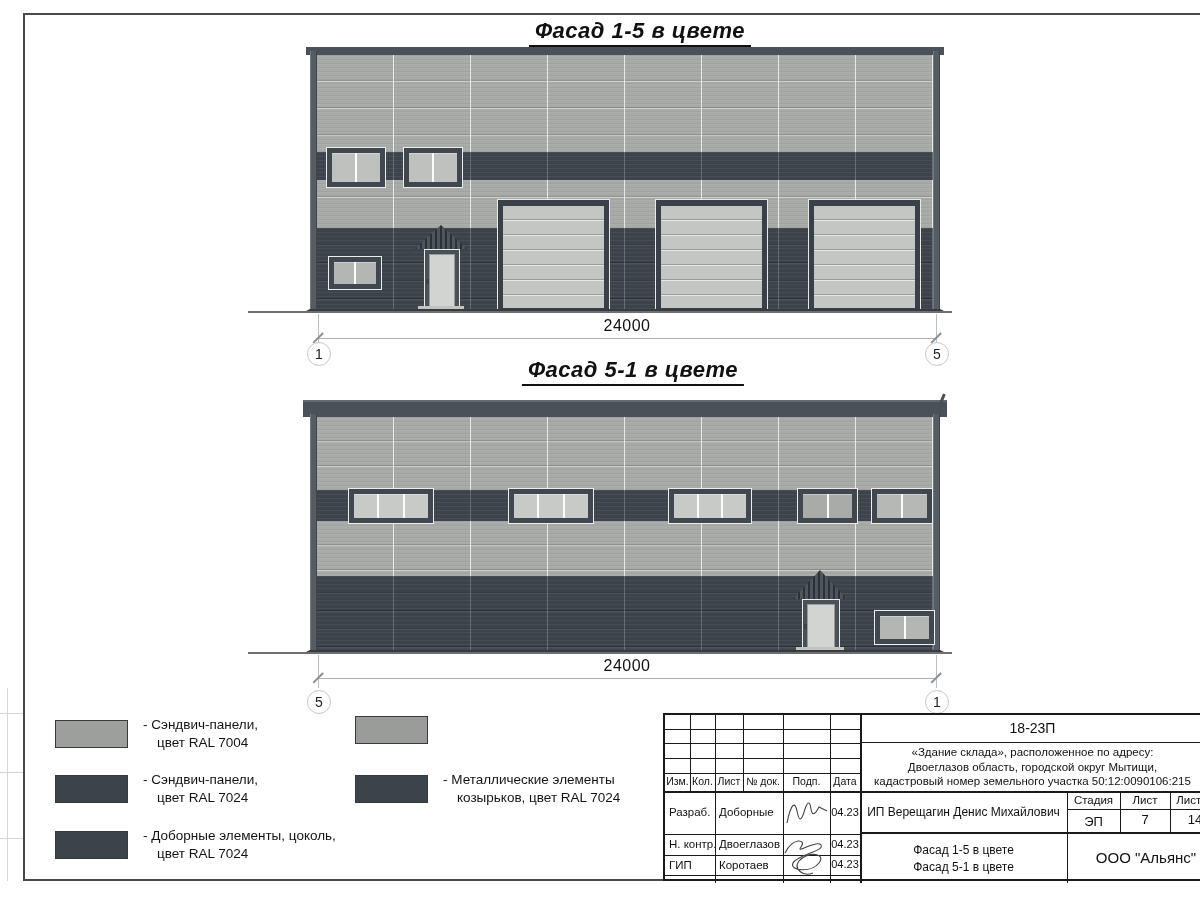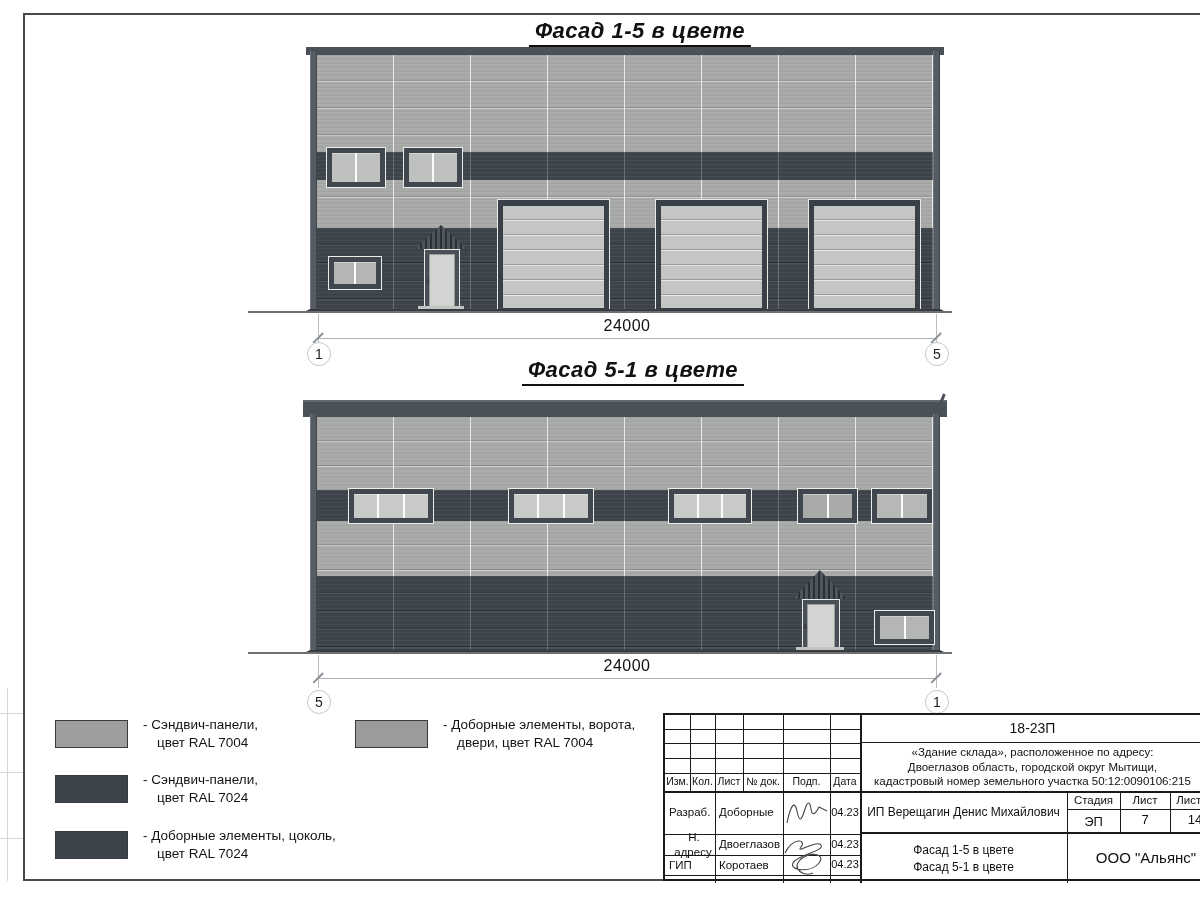--- a/index.html
+++ b/index.html
@@ -257,23 +257,26 @@
   </div>
   <div class="lg-row" style="left:55px;top:827px;">
     <div class="lg-swatch" style="background: rgb(61, 67, 74);"></div>
     <div class="lg-text">
         <div>- Доборные элементы, цоколь,</div>
         <div class="l2">цвет RAL 7024</div>
       </div>
   </div>
   <div class="lg-row" style="left:355px;top:716px;">
     <div class="lg-swatch" style="background: rgb(153, 156, 153);"></div>
+  </div>
+  <div class="lg-row" style="left:355px;top:771px;">
+    <div class="lg-swatch" style="background: rgb(61, 67, 74);"></div>
     <div class="lg-text">
-        <div>- Доборные элементы, ворота,</div>
-        <div class="l2">двери, цвет RAL 7004</div>
+        <div>- Металлические элементы</div>
+        <div class="l2">козырьков, цвет RAL 7024</div>
       </div>
   </div>
 
   <div class="tblock">
 
     <div class="tb-v" style="left:25px;height:76px;"></div>
     <div class="tb-v" style="left:50px;height:168px;"></div>
     <div class="tb-v" style="left:78px;height:76px;"></div>
     <div class="tb-v" style="left:118px;height:168px;"></div>
     <div class="tb-v" style="left:165px;height:168px;"></div>
@@ -298,21 +301,21 @@
     <div class="tb-t" style="left:0;top:58px;width:25px;height:18px;font-size:10.5px;">Изм.</div>
     <div class="tb-t" style="left:25px;top:58px;width:25px;height:18px;font-size:10.5px;">Кол.</div>
     <div class="tb-t" style="left:50px;top:58px;width:28px;height:18px;font-size:10.5px;">Лист</div>
     <div class="tb-t" style="left:78px;top:58px;width:40px;height:18px;font-size:10.5px;">№ док.</div>
     <div class="tb-t" style="left:118px;top:58px;width:47px;height:18px;font-size:10.5px;">Подп.</div>
     <div class="tb-t" style="left:165px;top:58px;width:30px;height:18px;font-size:10.5px;">Дата</div>
 
     <div class="tb-t tb-l" style="left:4px;top:76px;width:46px;height:43px;">Разраб.</div>
     <div class="tb-t tb-l" style="left:54px;top:76px;width:64px;height:43px;">Доборные</div>
     <div class="tb-t" style="left:165px;top:76px;width:30px;height:43px;font-size:11px;">04.23</div>
-    <div class="tb-t tb-l" style="left:4px;top:119px;width:50px;height:21px;">Н. адресу.</div>
+    <div class="tb-t tb-l" style="left:4px;top:119px;width:50px;height:21px;">Н. контр.</div>
     <div class="tb-t tb-l" style="left:54px;top:119px;width:64px;height:21px;">Двоеглазов</div>
     <div class="tb-t" style="left:165px;top:119px;width:30px;height:21px;font-size:11px;">04.23</div>
     <div class="tb-t tb-l" style="left:4px;top:140px;width:50px;height:20px;">ГИП</div>
     <div class="tb-t tb-l" style="left:54px;top:140px;width:64px;height:20px;">Коротаев</div>
     <div class="tb-t" style="left:165px;top:140px;width:30px;height:20px;font-size:11px;">04.23</div>
 
     <svg class="sig" style="left:116px;top:78px;" width="54" height="40" viewBox="0 0 54 40">
       <path d="M6 30 C10 10 14 8 16 18 C18 28 20 30 24 16 C27 7 29 9 30 16 C31 23 34 22 38 14 L46 18" fill="none" stroke="#444" stroke-width="1.1"></path>
     </svg>
     <svg class="sig" style="left:112px;top:118px;" width="60" height="48" viewBox="0 0 60 48">

